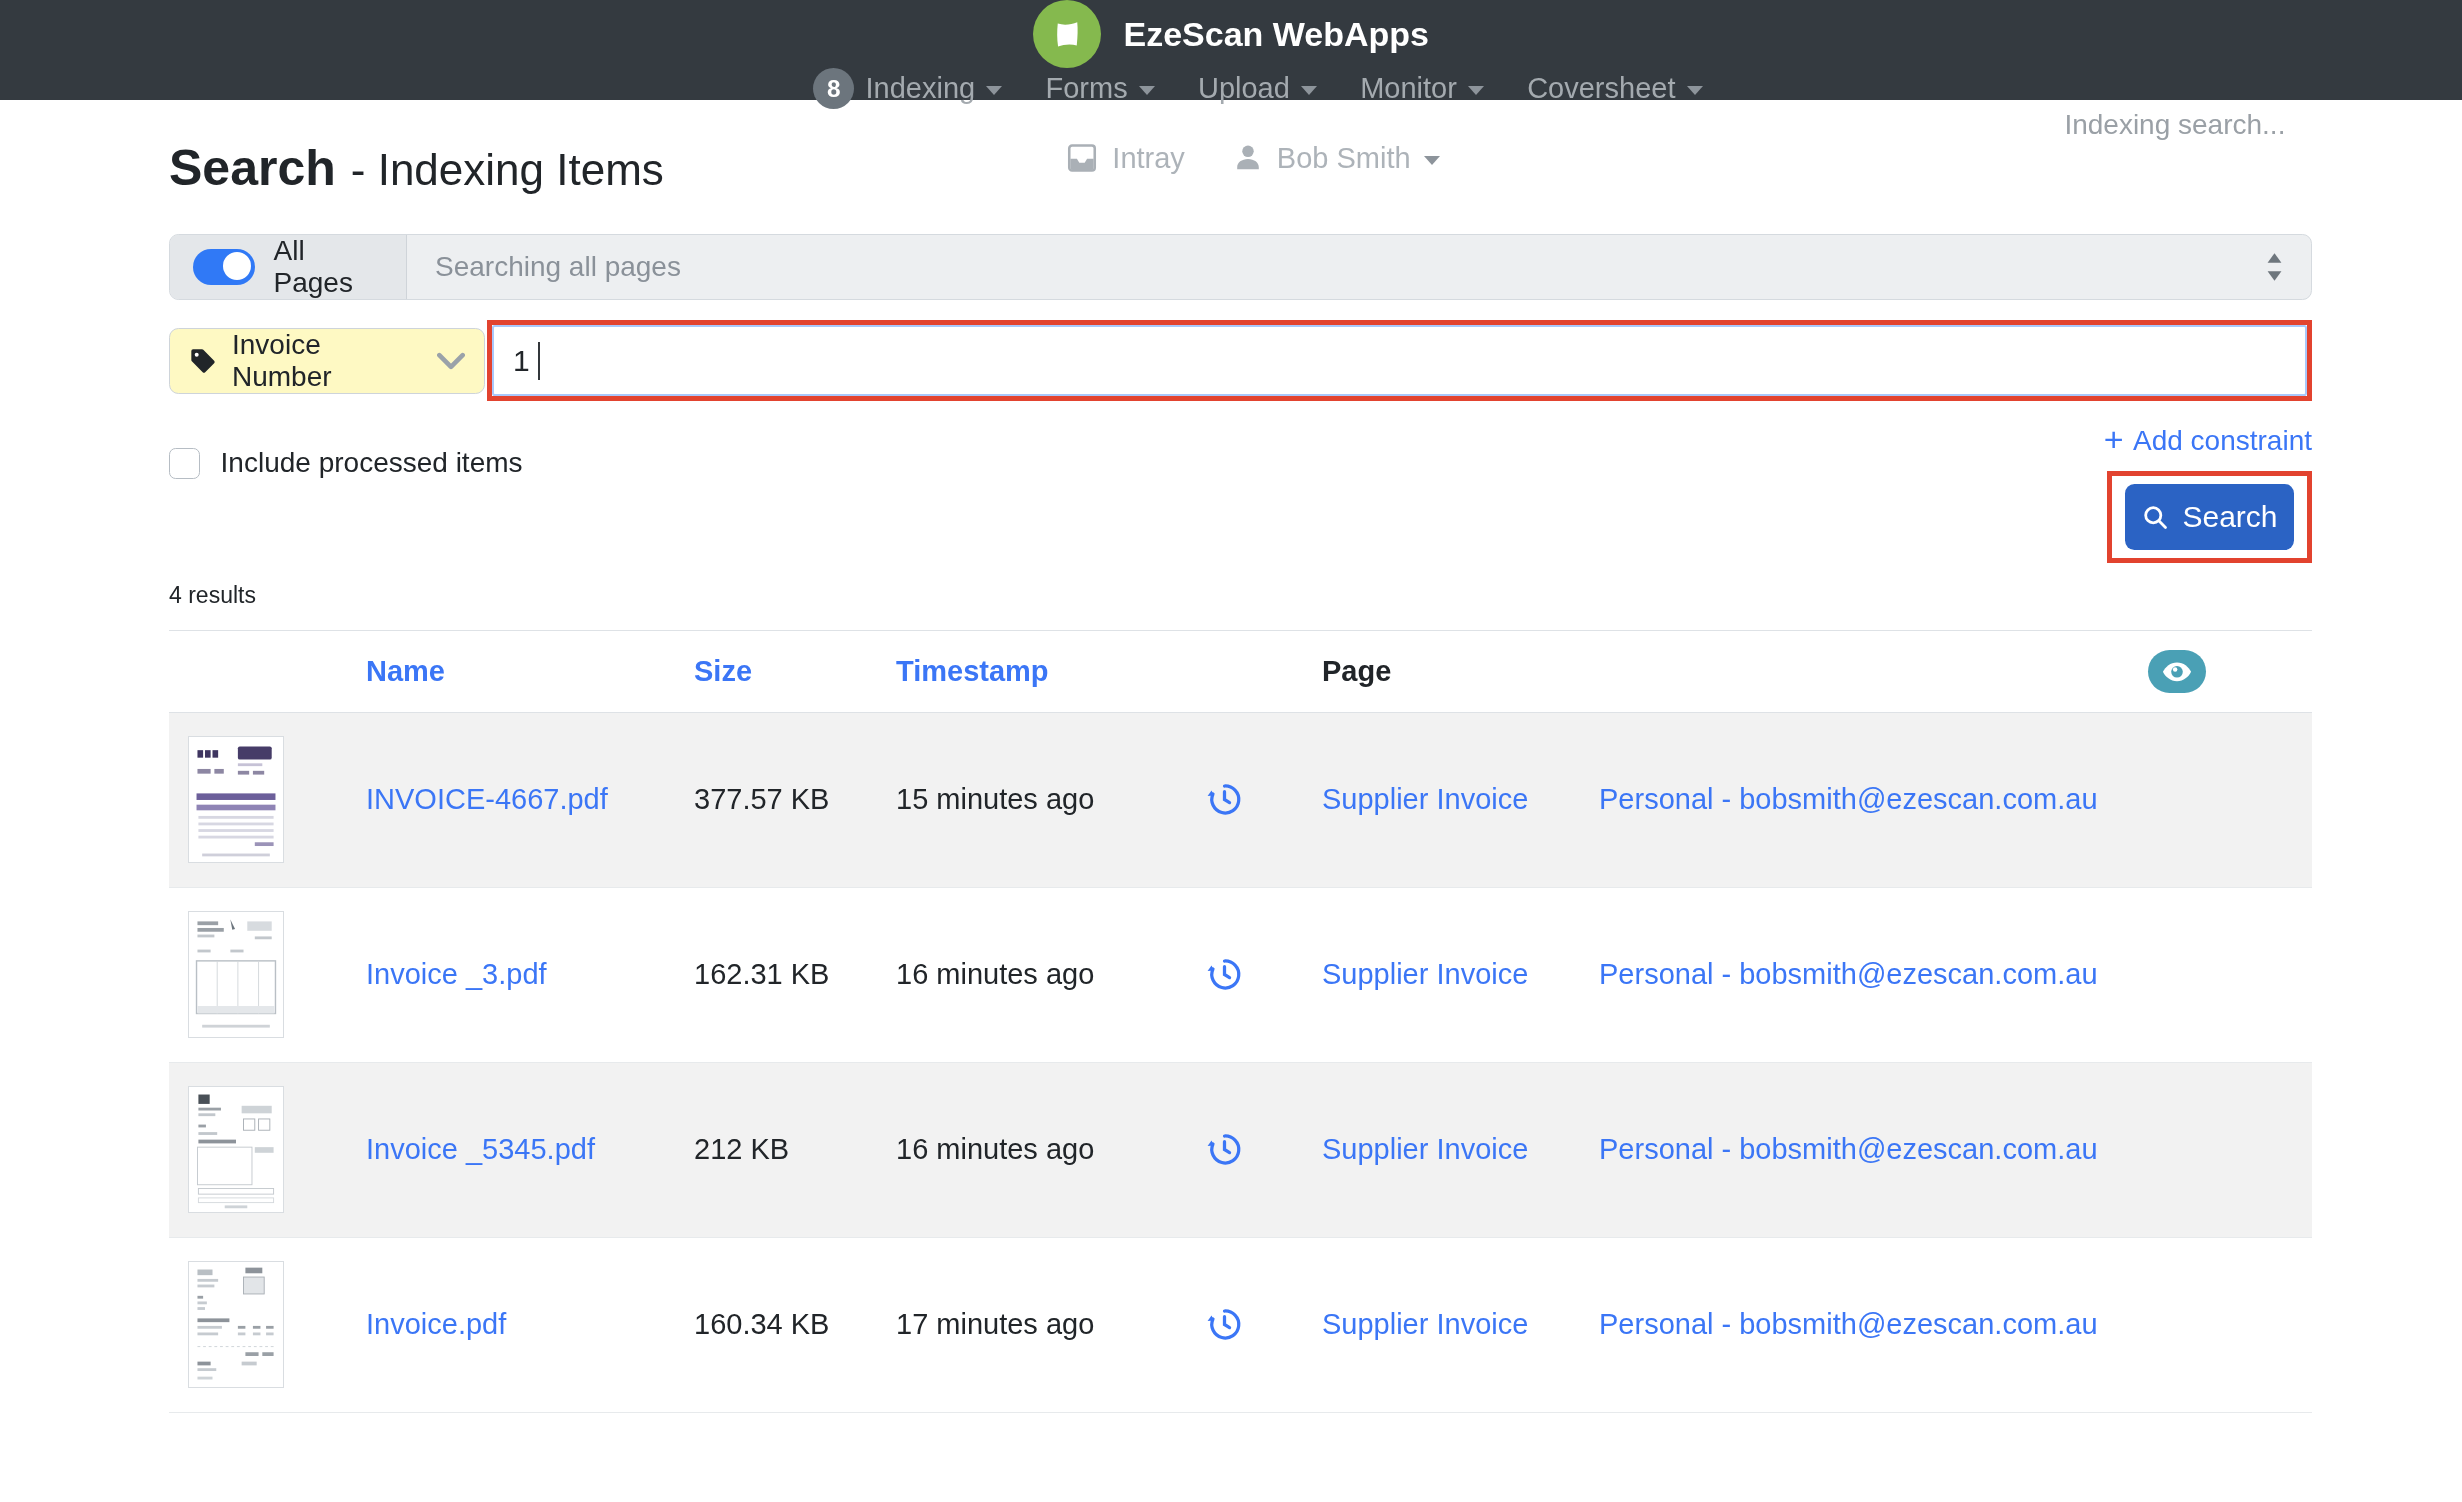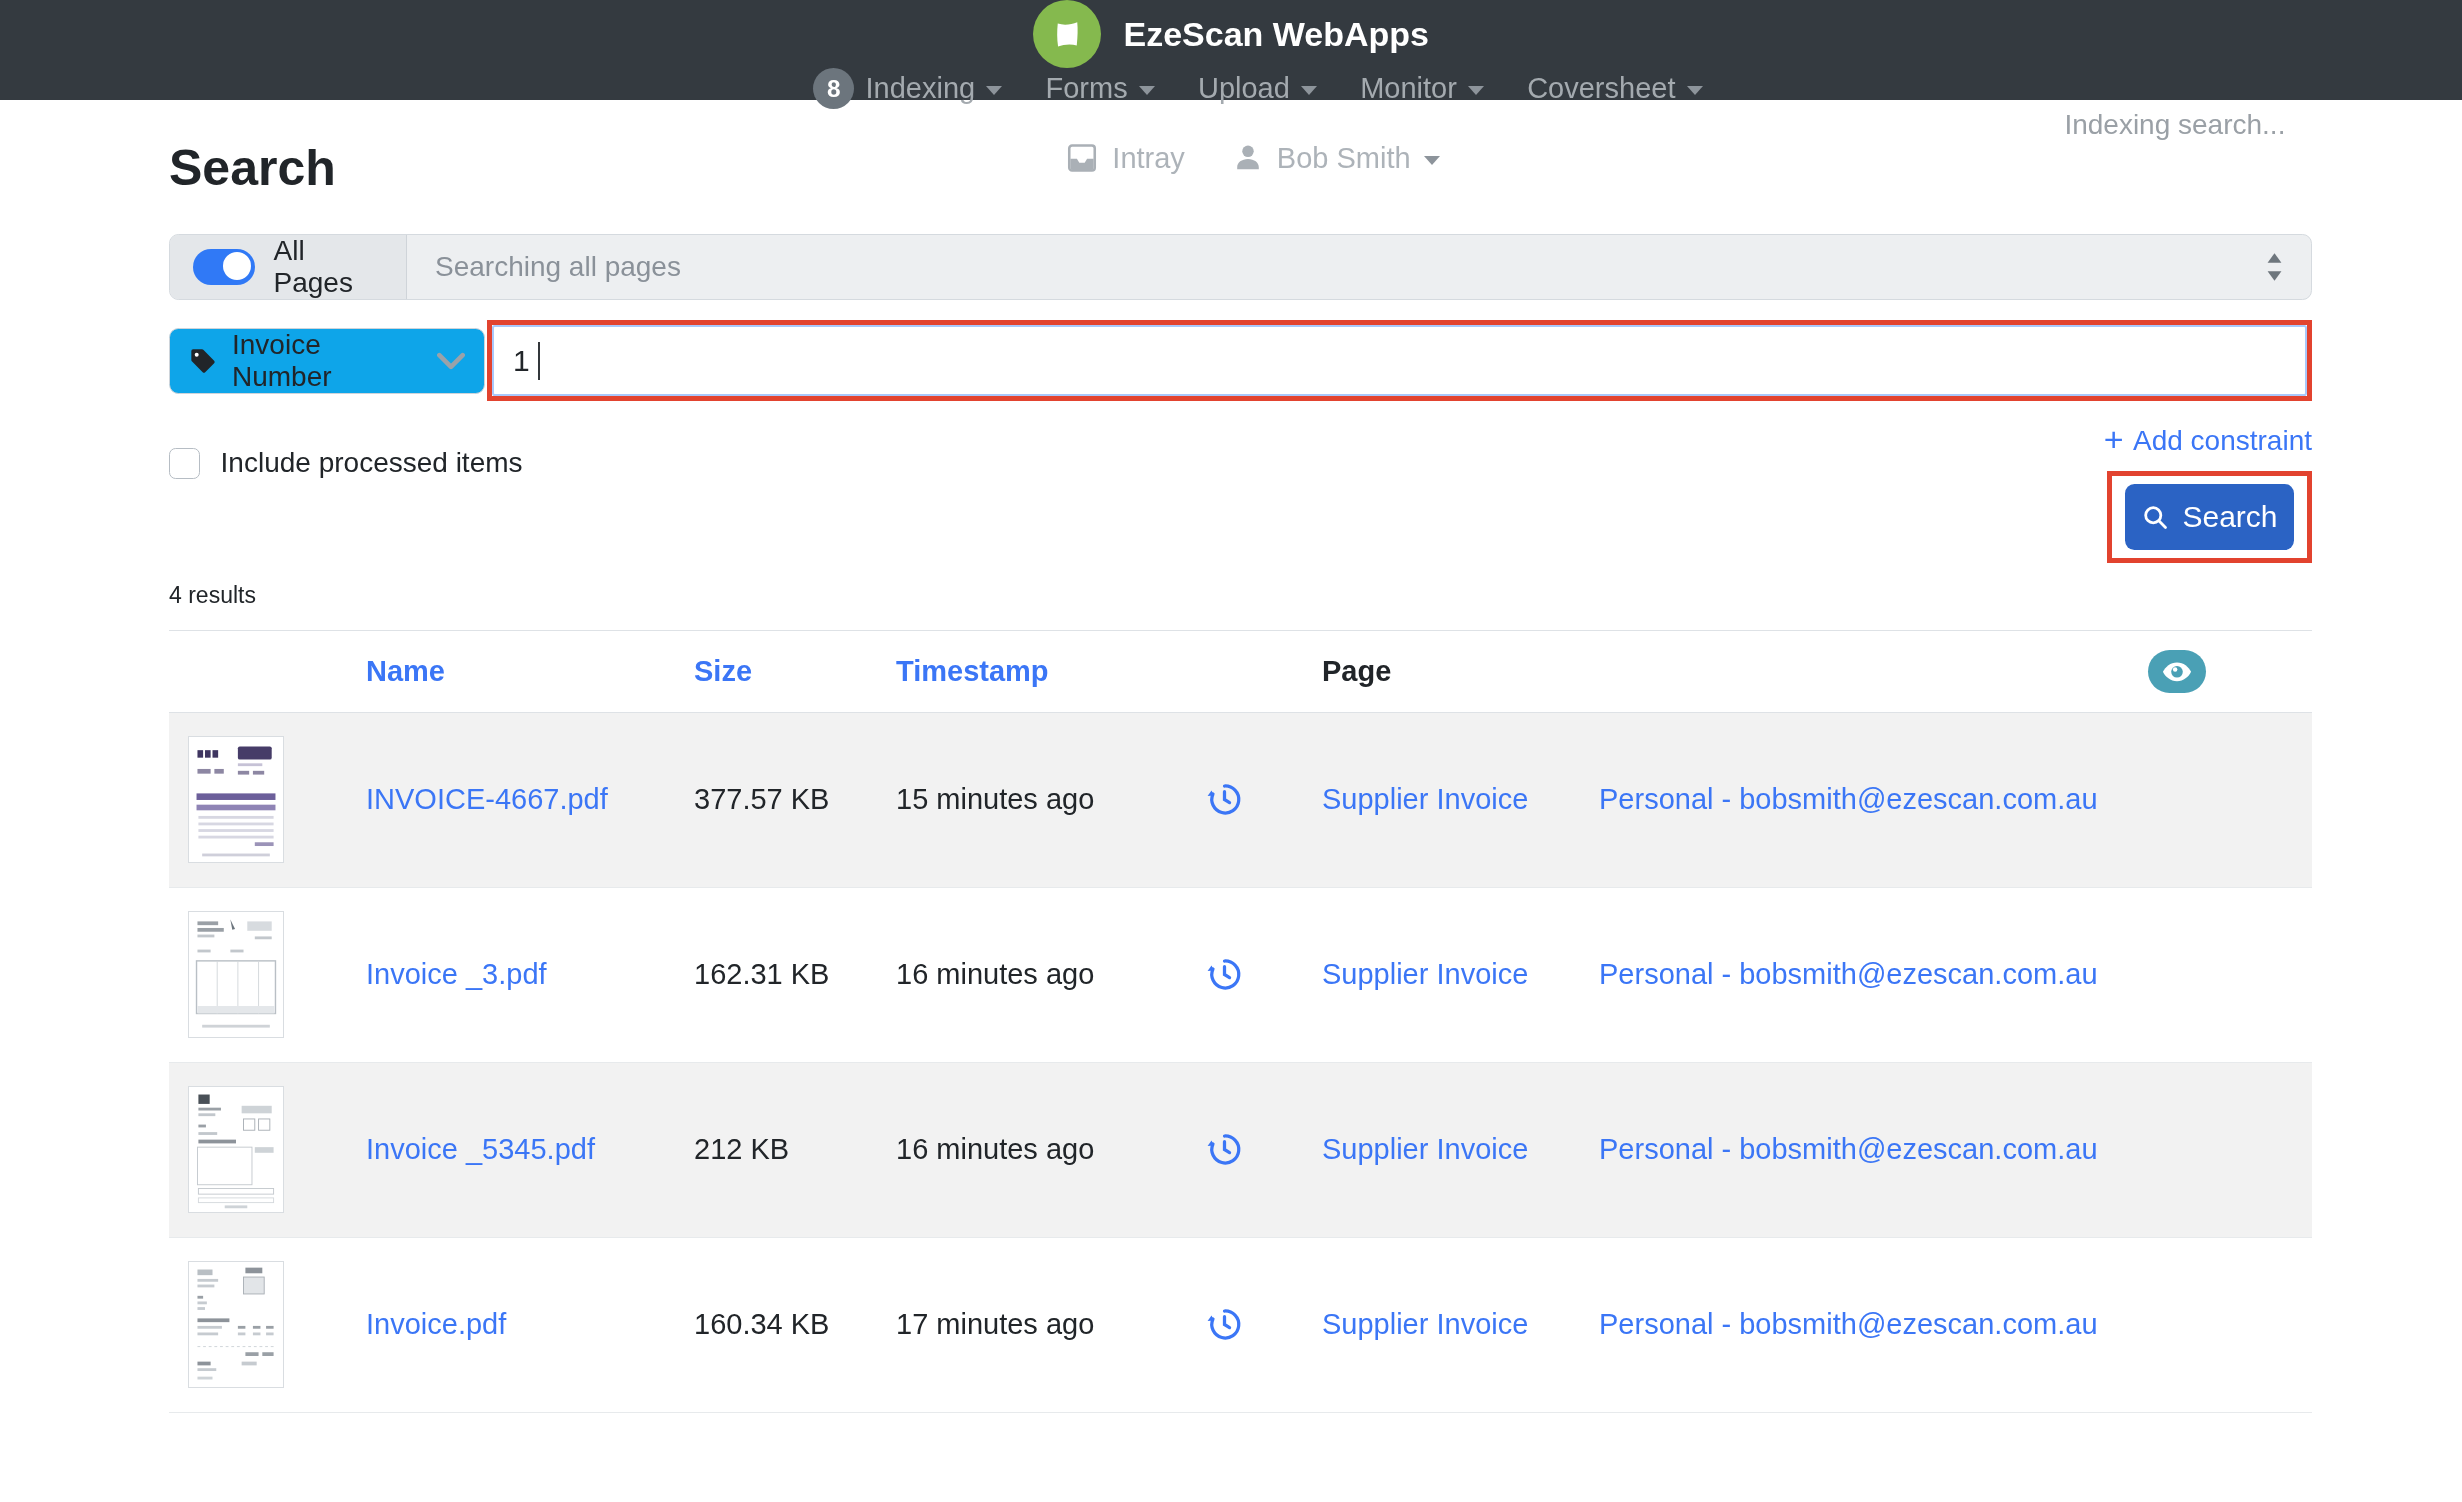--- a/index.html
+++ b/index.html
@@ -42,21 +42,21 @@
   .toggle{width:62px;height:36px;border-radius:18px;background:#3079f6;position:relative;
     cursor:pointer;flex:0 0 auto;}
   .toggle::after{content:"";position:absolute;right:3.8px;top:3.8px;width:28px;height:28px;
     border-radius:50%;background:#fff;}
   .scope{flex:1;display:flex;align-items:center;justify-content:space-between;
     color:#8a9199;padding:0 28px;cursor:pointer;}
   .sort-arrows{display:block;}
   
   .field-row{margin-top:20.6px;display:flex;align-items:center;}
   .field-select{width:316px;height:66px;box-sizing:border-box;border:0.9px solid #ced4da;
-    border-radius:9.4px;background:#0ea5e9;display:flex;align-items:center;gap:15px;
+    border-radius:9.4px;background:#fef9c3;display:flex;align-items:center;gap:15px;
     padding:0 19px;cursor:pointer;flex:0 0 auto;}
   .field-select .lbl{flex:1;}
   .red-box{border:5.6px solid #e2432f;box-sizing:border-box;}
   .input-wrap{flex:1;margin-left:1.9px;height:81px;display:flex;position:relative;}
   .query-input{flex:1;border:2.8px solid #a9c8fb;border-radius:2.8px;font-size:30px;
     padding:0 0 0 19px;outline:none;color:#212529;box-sizing:border-box;width:100%;}
   .text-cursor{position:absolute;left:46px;top:50%;transform:translateY(-50%);
     width:1.9px;height:38px;background:#33373b;}
   
   .options-row{margin-top:22.5px;display:flex;justify-content:space-between;align-items:center;height:34px;}
@@ -140,20 +140,21 @@
       </svg>
       <span>Bob Smith</span>
       <span class="caret"></span>
     </span>
   </div>
 </header>
 
 <main class="container">
   <h1 class="page-title">
     <span>Search</span>
+    <span class="secondary">- Indexing Items</span>
   </h1>
 
   <div class="allpages">
     <div class="addon">
       <span class="toggle"></span>
       <span>All Pages</span>
     </div>
     <div class="scope">
       <span>Searching all pages</span>
       <svg class="sort-arrows" width="17" height="28" viewBox="0 0 16 26">

